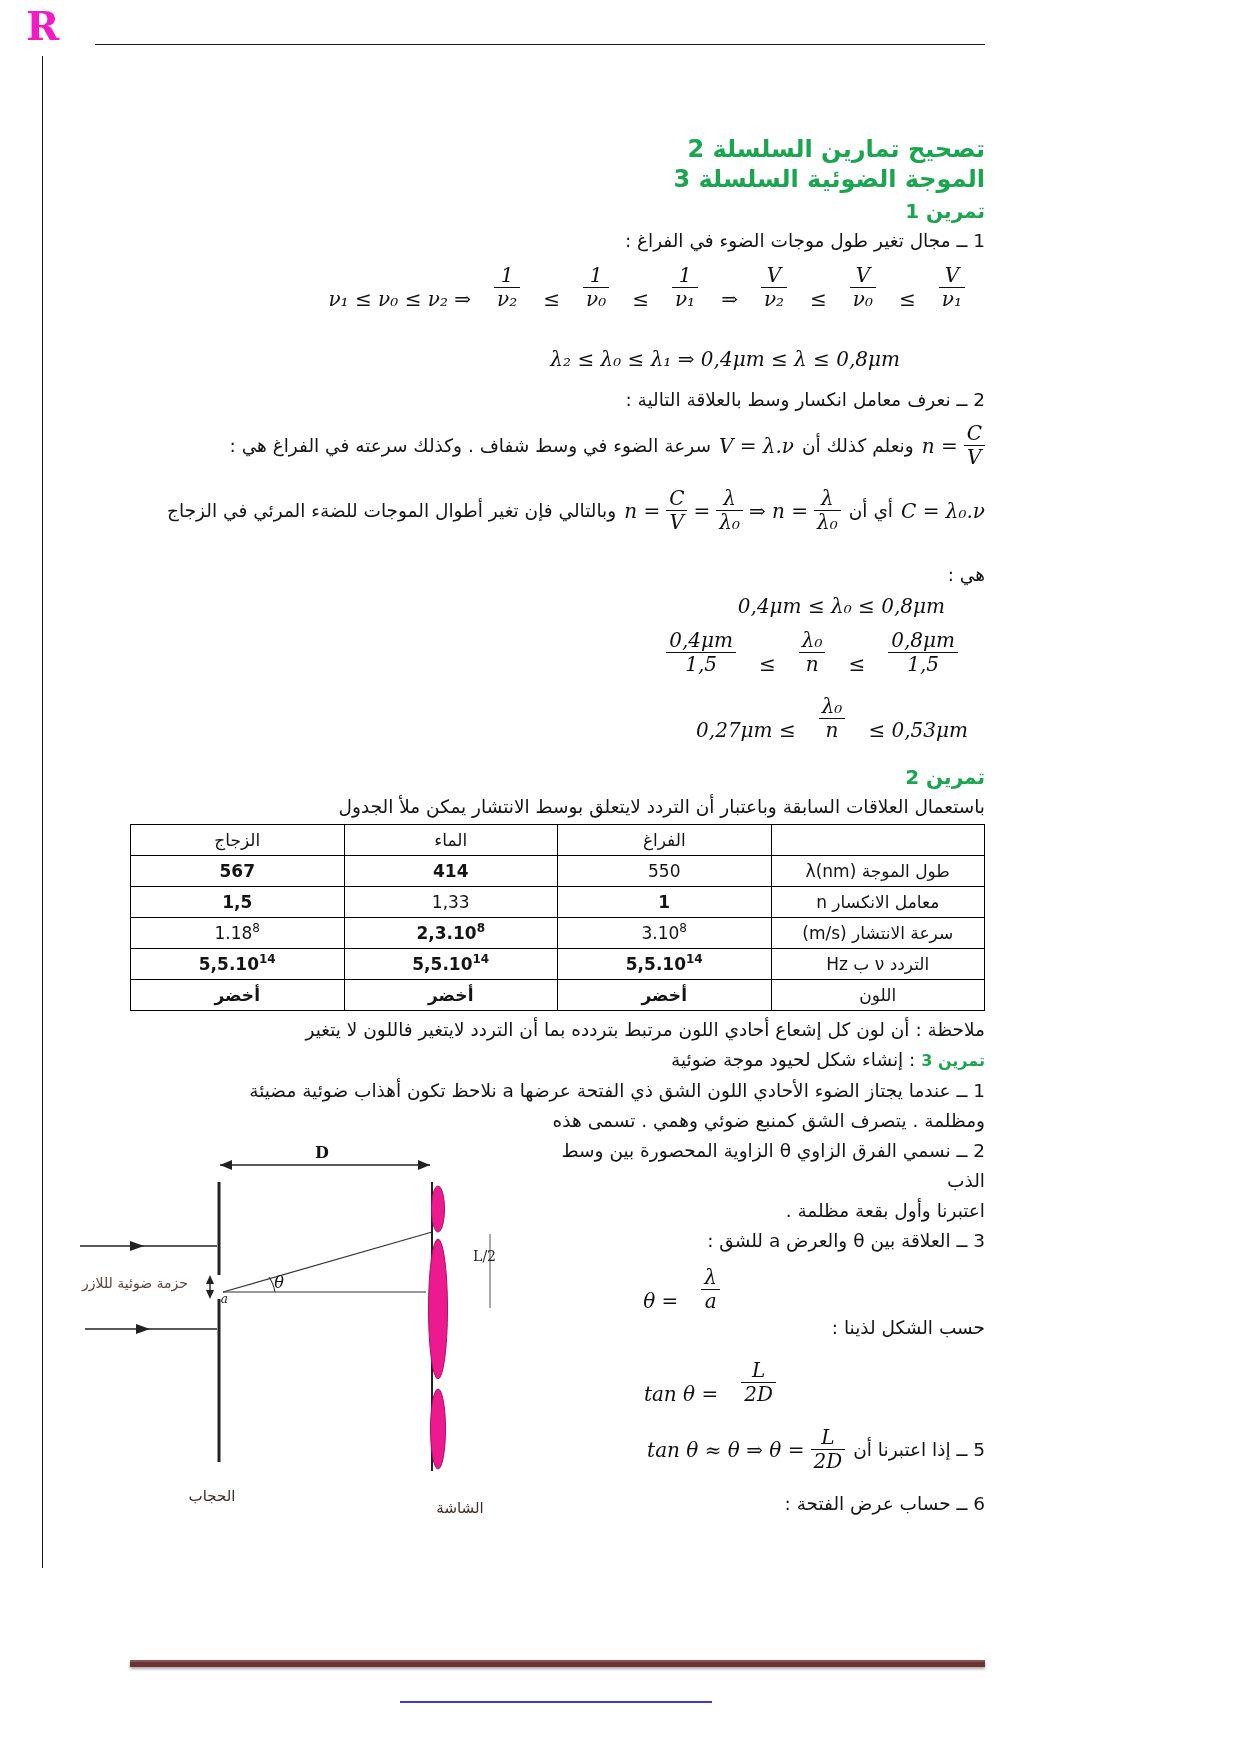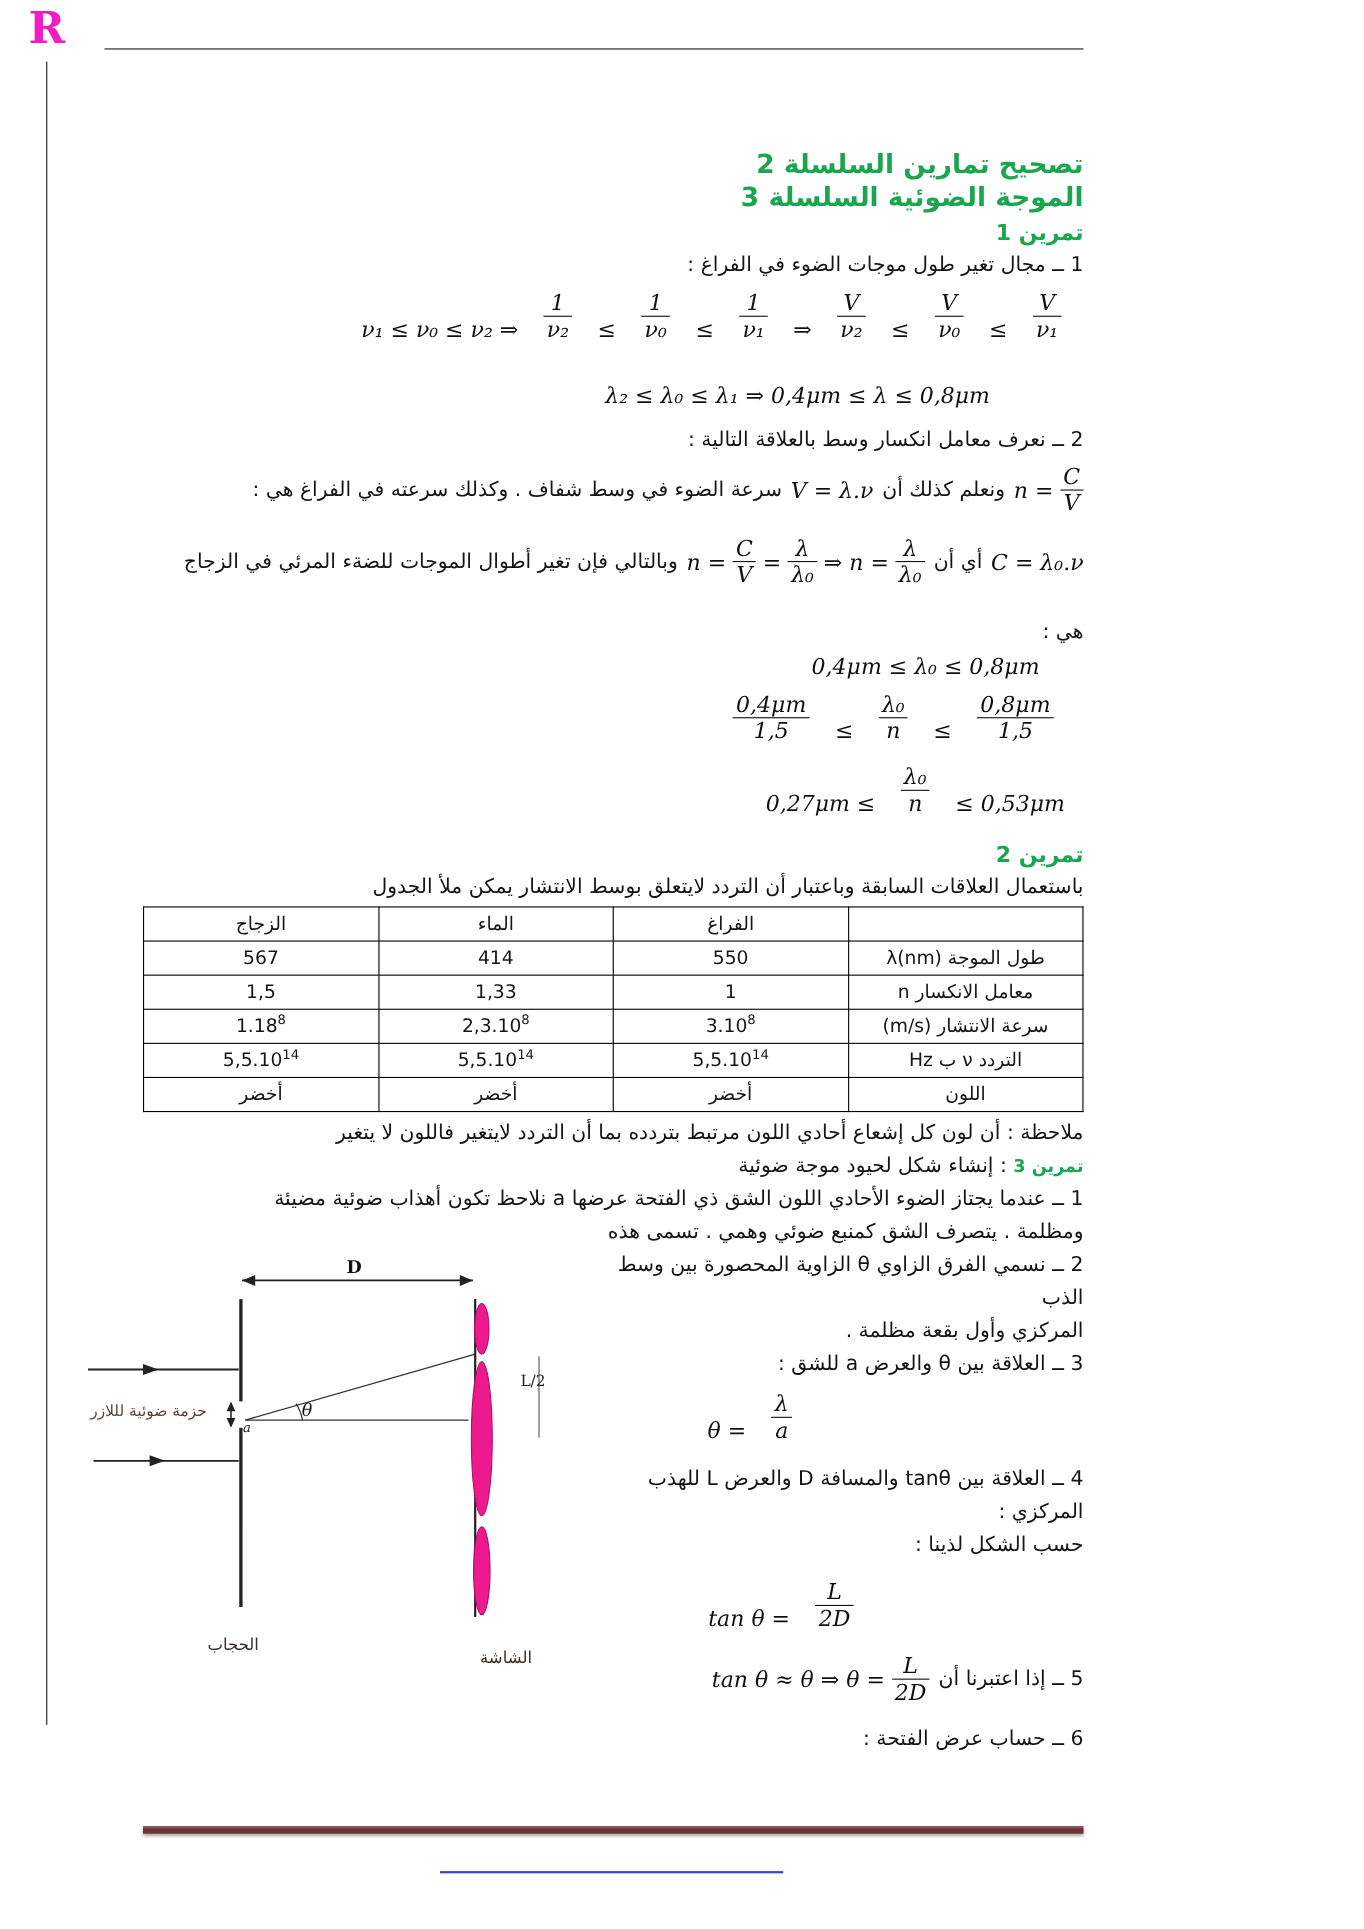--- a/index.html
+++ b/index.html
@@ -17,21 +17,21 @@
   .formula{direction:ltr;display:flex;align-items:flex-end;justify-content:flex-end;gap:23px;
            font-family:"DejaVu Serif",serif;font-style:italic;font-size:20px;color:#101010;}
   .imath{direction:ltr;unicode-bidi:isolate;display:inline-flex;align-items:center;gap:6px;
          font-family:"DejaVu Serif",serif;font-style:italic;font-size:20px;color:#101010;}
   .rtlline{display:flex;align-items:center;gap:8px;justify-content:flex-start;flex-wrap:nowrap;}
   .frac{display:inline-flex;flex-direction:column;text-align:center;line-height:1.15;}
   .frac .den{border-top:1.4px solid #111;}
   .frac span{padding:0 3px;}
   .wtable{width:100%;border-collapse:collapse;table-layout:fixed;font-size:17px;}
   .wtable td{border:1.6px solid #000;text-align:center;height:28px;padding:1px 4px;width:25%;}
-  .wtable .b{font-weight:normal;text-align:center;}
+  .wtable .b{font-weight:bold;text-align:center;}
   .b{font-weight:bold;}
   .ltr{direction:ltr;unicode-bidi:isolate;}
   sup{font-size:12px;line-height:0;}
   .diagram{float:left;width:470px;height:380px;margin-left:-70px;margin-right:6px;margin-bottom:6px;}
   .maroonbar{position:absolute;left:130px;top:1660px;width:855px;height:7px;background:var(--maroon);
              box-shadow:inset 0 2px 0 rgba(255,255,255,.18), 0 2px 3px rgba(0,0,0,.35);}
   .blueline{position:absolute;left:400px;top:1701px;width:312px;height:2px;background:var(--blue);}
 </style>
 </head>
 <body>
@@ -241,32 +241,31 @@
 
       <line x1="430" y1="98" x2="430" y2="172" stroke="#555" stroke-width="1"></line>
       <text x="436" y="125" font-family="DejaVu Serif, serif" font-size="14" fill="#222">L/2</text>
 
       <text x="75" y="152" text-anchor="middle" direction="rtl" font-size="14" fill="#5a4338">حزمة ضوئية لللازر</text>
       <text x="152" y="365" text-anchor="middle" direction="rtl" font-size="15" fill="#3c2e28">الحجاب</text>
       <text x="400" y="377" text-anchor="middle" direction="rtl" font-size="15" fill="#3c2e28">الشاشة</text>
     </svg>
 
     <p>2 ــ نسمي الفرق الزاوي θ الزاوية المحصورة بين وسط الذب</p>
-    <p>المركزي وأول بقعة مظلمة .</p>
+    <p>اعتبرنا وأول بقعة مظلمة .</p>
     <p>3 ــ العلاقة بين θ والعرض a للشق :</p>
 
     <div class="formula" style="margin-top:10px;padding-right:265px">
         <span>θ =</span>
         <span class="frac">
           <span class="num">λ</span>
           <span class="den">a</span>
         </span>
       </div>
 
-    <p style="margin-top:18px">4 ــ العلاقة بين tanθ والمسافة D والعرض L للهذب المركزي :</p>
     <p>حسب الشكل لذينا :</p>
 
     <div class="formula" style="margin-top:16px;padding-right:209px">
         <span>tan θ =</span>
         <span class="frac">
           <span class="num">L</span>
           <span class="den">2D</span>
         </span>
       </div>
 

